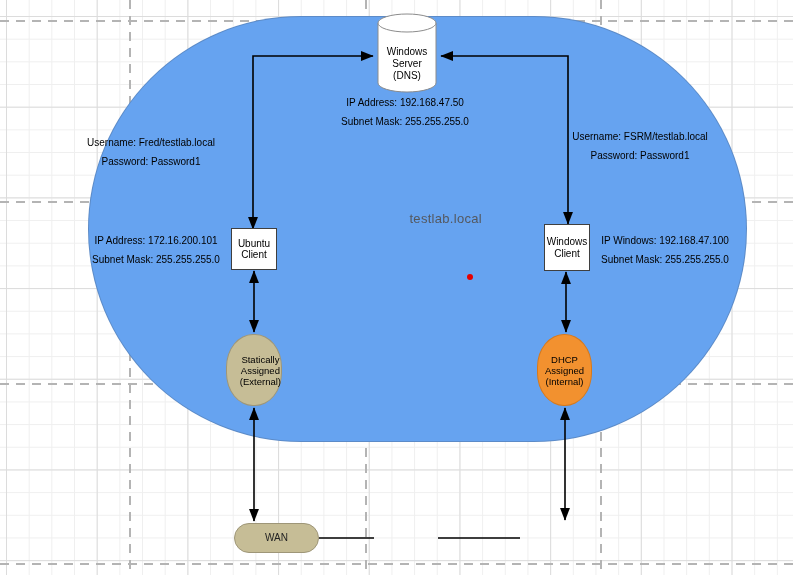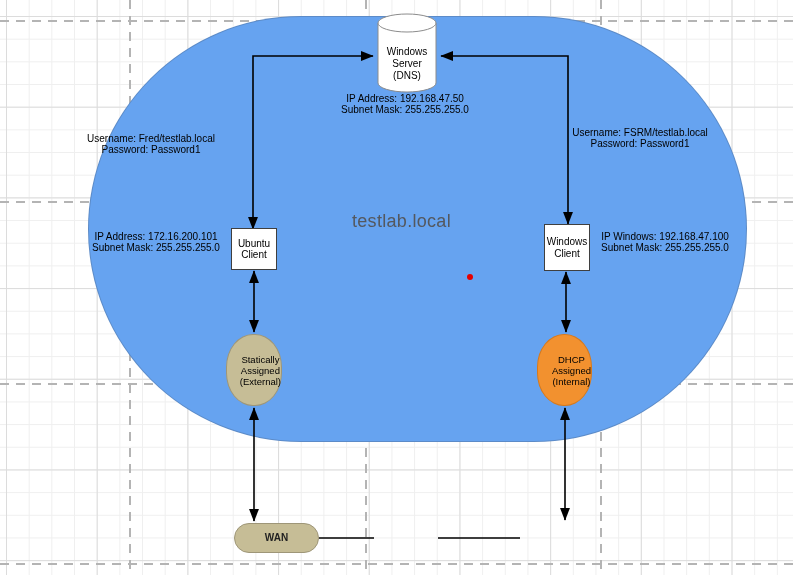--- a/index.html
+++ b/index.html
@@ -32,42 +32,42 @@
   }
   .cloud{
     position:absolute;left:88px;top:16px;width:659px;height:426px;
     background:var(--cloud-fill,#66A3F0);
     border:1px solid rgba(80,110,150,.45);
     border-radius:213px;
     box-sizing:border-box;
   }
   .cloud-label{
     position:absolute;left:352px;top:211px;width:130px;
-    text-align:left;font-size:18px;color:#54585f;letter-spacing:.3px;
+    text-align:right;font-size:13px;color:#54585f;letter-spacing:.3px;
   }
   .conn-layer{position:absolute;left:0;top:0;width:793px;height:575px;pointer-events:none;}
   .node{position:absolute;display:flex;align-items:center;justify-content:center;
         box-sizing:border-box;text-align:center;font-size:10px;line-height:11.5px;}
   .node .node-label{white-space:pre-line;}
   .rect-node{background:var(--node-fill,#FFFFFF);border:1px solid #3f3f3f;}
   .blob-node{border-radius:27px / 33px;}
   .blob-tan{background:var(--tan-fill,#C6BD96);border:1px solid #9e9678;font-size:9.5px;line-height:11px;justify-content:flex-end;}
-  .blob-orange{background:var(--orange-fill,#F2912F);border:1px solid #d7791b;font-size:9.5px;line-height:11px;justify-content:flex-end;}
-  .stadium{border-radius:15px;font-weight:bold;color:#222;}
+  .blob-orange{background:var(--orange-fill,#F2912F);border:1px solid #d7791b;font-size:9.5px;line-height:11px;}
+  .stadium{border-radius:15px;font-weight:normal;color:#222;}
   .stadium-tan{background:var(--tan-fill,#C6BD96);border:1px solid #9e9678;}
   .stadium-orange{background:var(--orange-fill,#F2912F);border:1px solid #d7791b;}
   .cyl{position:absolute;}
   .cyl svg{position:absolute;left:0;top:0;}
   .cyl .node-label{
     position:absolute;left:0;right:0;text-align:center;font-size:10px;line-height:12px;
     white-space:pre-line;
   }
   .annot{
     position:absolute;width:170px;text-align:center;
-    font-size:10px;line-height:11px;white-space:pre-line;color:#000;
+    font-size:10px;line-height:19px;white-space:pre-line;color:#000;
   }
   .red-dot{
     position:absolute;left:467px;top:274px;width:6px;height:6px;border-radius:50%;
     background:var(--red-dot,#E50000);
   }
 </style>
 </head>
 <body>
 
 <div id="canvas">

